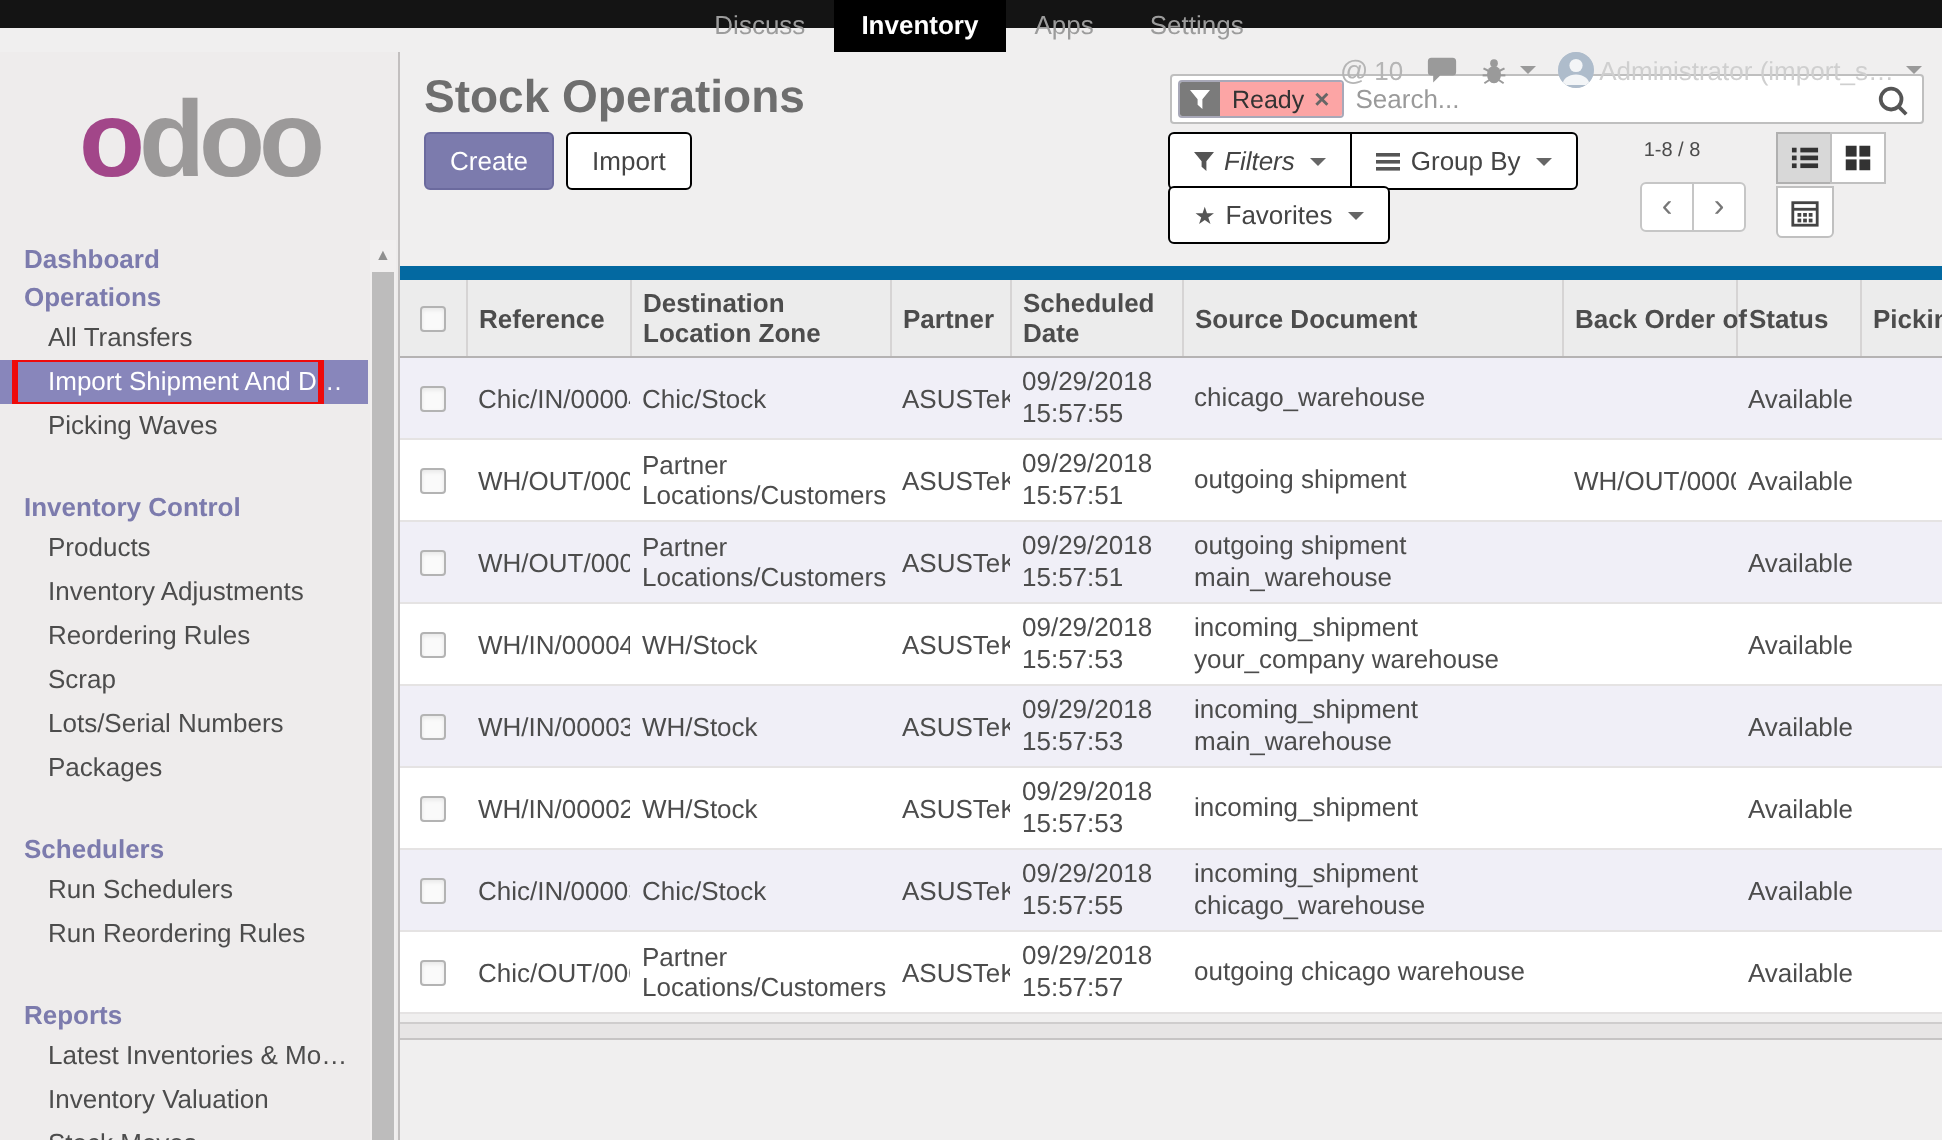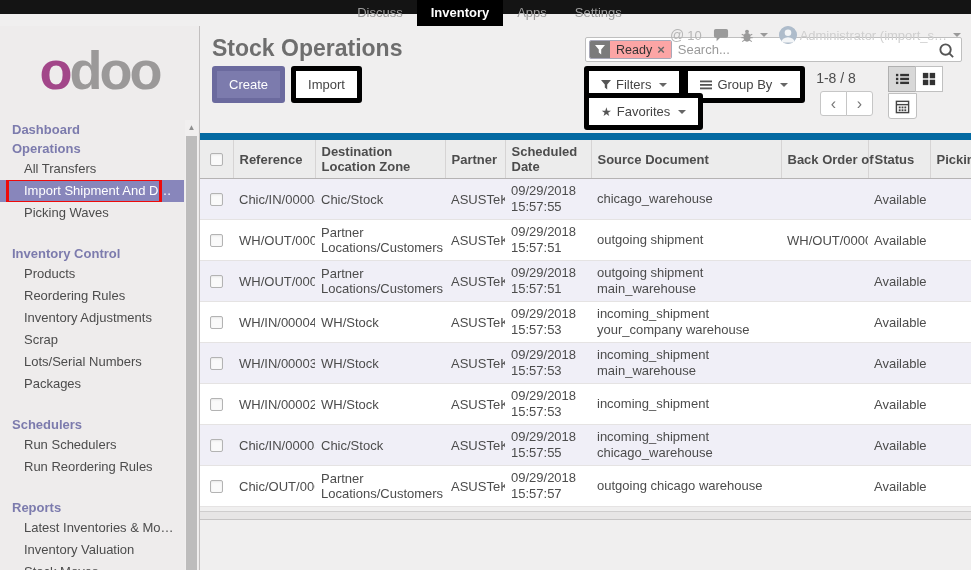--- a/index.html
+++ b/index.html
@@ -40,48 +40,48 @@
              border:3px solid #ee0a0a; pointer-events:none; }
   .sb-scroll { position:absolute; top:94px; right:1px; width:13px; bottom:0; background:#f1efef; }
   .sb-scroll-arrow { height:15px; display:flex; align-items:center; justify-content:center;
              font-size:8px; color:#8f8f8f; cursor:pointer; }
   .sb-scroll-thumb { position:absolute; top:16px; bottom:0; left:1px; right:1px; background:#bdbcbc; cursor:pointer; }
 
   
   .content { position:absolute; top:26px; left:200px; right:0; bottom:0; background:#f0efef; overflow:hidden; }
   .page-title { position:absolute; left:12px; top:9px; font-size:23px; color:#6e6e6e; }
   .cp-buttons { position:absolute; left:12px; top:40px; display:flex; gap:6px; }
-  .btn { font-size:13px; line-height:1; padding:7px 12px; border-radius:3px; cursor:pointer; border:5px solid #000000;
+  .btn { font-size:13px; line-height:1; padding:7px 12px; border-radius:3px; cursor:pointer; border:1px solid #000000;
          background:#fff; color:#444; display:inline-flex; align-items:center; gap:5px; }
   .btn-primary { background:#7c7bad; border-color:#6b6a9e; color:#fff; }
 
   
   .search-box { position:absolute; top:11px; right:9px; width:377px; height:25px; background:#fff;
                 border:1px solid #bfbfbf; border-radius:2px; display:flex; align-items:center; padding:0 26px 0 3px; }
   .facet { display:flex; align-items:stretch; border:1px solid #a8a8b8; border-radius:2px; overflow:hidden; height:19px; }
   .facet-icon-box { width:20px; background:#7b7b7b; display:flex; align-items:center; justify-content:center; }
   .facet-body { background:#fca5a5; display:flex; align-items:center; padding:0 6px; gap:5px; }
   .facet-label { font-size:12.5px; color:#333; }
   .facet-remove { font-size:13px; font-weight:bold; color:#666; cursor:pointer; line-height:1; }
   .search-input { flex:1; border:none; outline:none; font-size:13px; color:#555; margin-left:6px;
                   font-family:"Liberation Sans", sans-serif; background:transparent; min-width:10px; }
   .search-input::placeholder { color:#9a9a9a; }
   .search-mag { position:absolute; right:6px; top:4px; cursor:pointer; }
 
   
   .filter-row { position:absolute; left:384px; top:40px; display:flex; }
   .filter-row .btn { border-radius:0; }
-  .filter-row .btn:first-child { border-radius:3px 0 0 3px; }
+  .filter-row .btn:first-child { border-radius:3px 0 0 3px;font-style:italic; }
   .filter-row .btn:last-child { border-radius:0 3px 3px 0; margin-left:-1px; }
   .favorites-row { position:absolute; left:384px; top:67px; }
   .icon-dark { color:#555; display:inline-flex; }
   .btn .caret { border-top-color:#666; }
 
   
-  .pager-text { position:absolute; left:596px; top:44px; width:80px; text-align:center; font-size:14px; color:#4c4c4c; }
+  .pager-text { position:absolute; left:596px; top:44px; width:80px; text-align:center; font-size:10px; color:#4c4c4c; }
   .pager-btns { position:absolute; left:620px; top:65px; display:flex; }
   .pager-btn { width:27px; height:25px; background:#fff; border:1px solid #c6c6c6; display:flex;
                align-items:center; justify-content:center; font-size:16px; color:#777; cursor:pointer; }
   .pager-btn:last-child { margin-left:-1px; border-radius:0 3px 3px 0; }
   .pager-btn:first-child { border-radius:3px 0 0 3px; }
 
   
   .switcher { position:absolute; left:688px; top:40px; display:flex; }
   .sw-btn { width:28px; height:26px; background:#fff; border:1px solid #c0c0c0; display:flex;
             align-items:center; justify-content:center; cursor:pointer; color:#333; }
@@ -167,22 +167,22 @@
         <span class="logo-rest">doo</span>
     </div>
     <nav class="sb-menu" id="sbMenu">
         <div class="sb-header">Dashboard</div>
         <div class="sb-header">Operations</div>
         <div class="sb-item">All Transfers</div>
         <div class="sb-item selected annotated">Import Shipment And D…</div>
         <div class="sb-item">Picking Waves</div>
         <div class="sb-header">Inventory Control</div>
         <div class="sb-item">Products</div>
+        <div class="sb-item">Inventory Adjustments</div>
         <div class="sb-item">Reordering Rules</div>
-        <div class="sb-item">Inventory Adjustments</div>
         <div class="sb-item">Scrap</div>
         <div class="sb-item">Lots/Serial Numbers</div>
         <div class="sb-item">Packages</div>
         <div class="sb-header">Schedulers</div>
         <div class="sb-item">Run Schedulers</div>
         <div class="sb-item">Run Reordering Rules</div>
         <div class="sb-header">Reports</div>
         <div class="sb-item">Latest Inventories &amp; Mo…</div>
         <div class="sb-item">Inventory Valuation</div>
         <div class="sb-item">Stock Moves</div>

